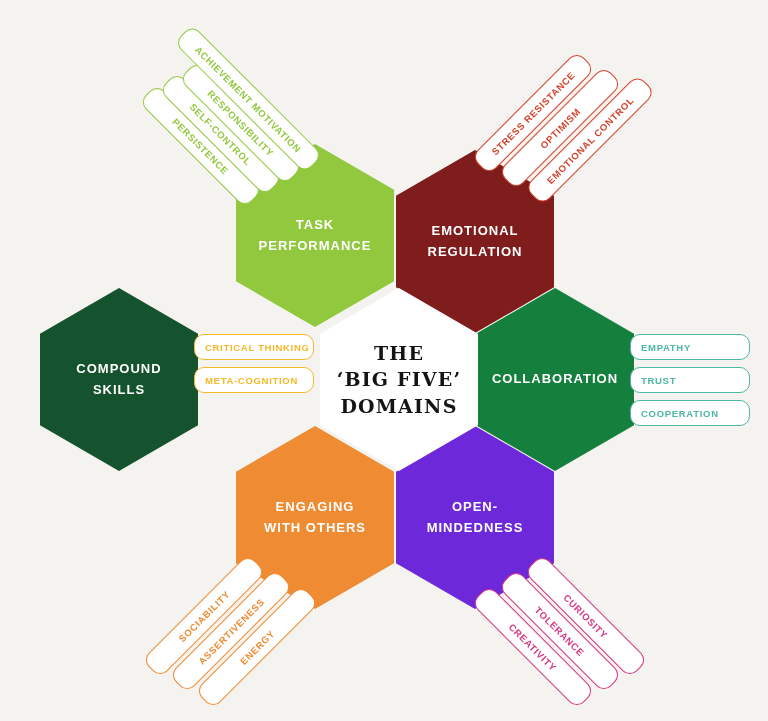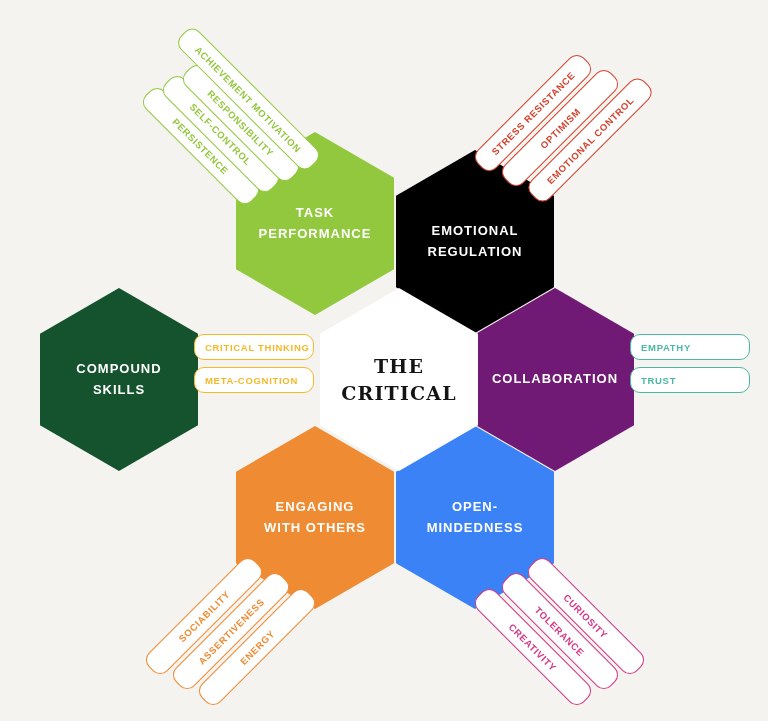--- a/index.html
+++ b/index.html
@@ -13,25 +13,25 @@
     position:absolute;width:158px;height:183px;
     clip-path:polygon(50% 0,100% 25%,100% 75%,50% 100%,0 75%,0 25%);
     display:flex;align-items:center;justify-content:center;
     z-index:1;
   }
   .hex-title{
     color:#ffffff;font-weight:bold;font-size:13px;letter-spacing:1px;
     text-align:center;white-space:pre-line;line-height:1.55;
   }
   .bg-green{background:#92c83e;}
-  .bg-red{background:#000000;}
-  .bg-teal{background:#701a75;}
+  .bg-red{background:#7f1d1d;}
+  .bg-teal{background:#15803d;}
   .bg-yellow{background:#14532d;}
   .bg-orange{background:#ef8b33;}
-  .bg-pink{background:#3b82f6;}
+  .bg-pink{background:#6d28d9;}
   .bg-white{background:#ffffff;}
 
   .center-text{
     text-align:center;font-family:"DejaVu Serif","Liberation Serif",serif;
     font-weight:bold;font-size:19px;letter-spacing:1.2px;color:#141414;line-height:1.4;
   }
   .center-text span{display:block;}
 
   .pill{
     position:absolute;height:26px;box-sizing:border-box;
@@ -49,21 +49,21 @@
   .c-teal{color:#4cb7a5;border-color:#4cb7a5;}
   .c-yellow{color:#f5b928;border-color:#f5b928;}
   .c-orange{color:#ef8b33;border-color:#ef8b33;}
   .c-pink{color:#d73685;border-color:#d73685;}
 </style>
 </head>
 <body>
 
 <div class="canvas">
 
-  <div class="hex bg-green" style="left:236px;top:132px;align-items:center;">
+  <div class="hex bg-green" style="left:236px;top:144px;align-items:center;">
     <div class="hex-title">TASK
 PERFORMANCE</div>
   </div>
 
   <div class="hex bg-red" style="left:396px;top:150px;">
     <div class="hex-title">EMOTIONAL
 REGULATION</div>
   </div>
 
   <div class="hex bg-teal" style="left:476px;top:288px;">
@@ -81,35 +81,37 @@
   </div>
 
   <div class="hex bg-pink" style="left:396px;top:426px;">
     <div class="hex-title">OPEN-
 MINDEDNESS</div>
   </div>
 
   <div class="hex bg-white" style="left:320px;top:288px;">
     <div class="center-text">
       <span>THE</span>
-      <span>CRITICAL</span>
+      <span>‘BIG FIVE’</span>
+      <span>DOMAINS</span>
     </div>
   </div>
 
   <div class="pill diag rot45 c-green" style="left:126px;top:133px;width:150px;">PERSISTENCE</div>
   <div class="pill diag rot45 c-green" style="left:146px;top:121px;width:150px;">SELF-CONTROL</div>
   <div class="pill diag rot45 c-green" style="left:166px;top:110px;width:150px;">RESPONSIBILITY</div>
   <div class="pill diag rot45 c-green" style="left:156px;top:86px;width:185px;">ACHIEVEMENT MOTIVATION</div>
 
   <div class="pill diag rotm45 c-red" style="left:458px;top:100px;width:150px;">STRESS RESISTANCE</div>
   <div class="pill diag rotm45 c-red" style="left:485px;top:115px;width:150px;">OPTIMISM</div>
   <div class="pill diag rotm45 c-red" style="left:510px;top:127px;width:160px;">EMOTIONAL CONTROL</div>
 
   <div class="pill h c-teal" style="left:630px;top:334px;text-align:center;">EMPATHY</div>
   <div class="pill h c-teal" style="left:630px;top:367px;text-align:right;">TRUST</div>
+  <div class="pill h c-teal" style="left:630px;top:400px;">COOPERATION</div>
 
   <div class="pill h c-yellow" style="left:194px;top:367px;">META-COGNITION</div>
   <div class="pill h c-yellow" style="left:194px;top:334px;">CRITICAL THINKING</div>
 
   <div class="pill diag rotm45 c-orange" style="left:129px;top:603px;width:150px;">SOCIABILITY</div>
   <div class="pill diag rotm45 c-orange" style="left:156px;top:618px;width:150px;">ASSERTIVENESS</div>
   <div class="pill diag rotm45 c-orange" style="left:182px;top:634px;width:150px;">ENERGY</div>
 
   <div class="pill diag rot45 c-pink" style="left:458px;top:634px;width:150px;">CREATIVITY</div>
   <div class="pill diag rot45 c-pink" style="left:485px;top:618px;width:150px;">TOLERANCE</div>

